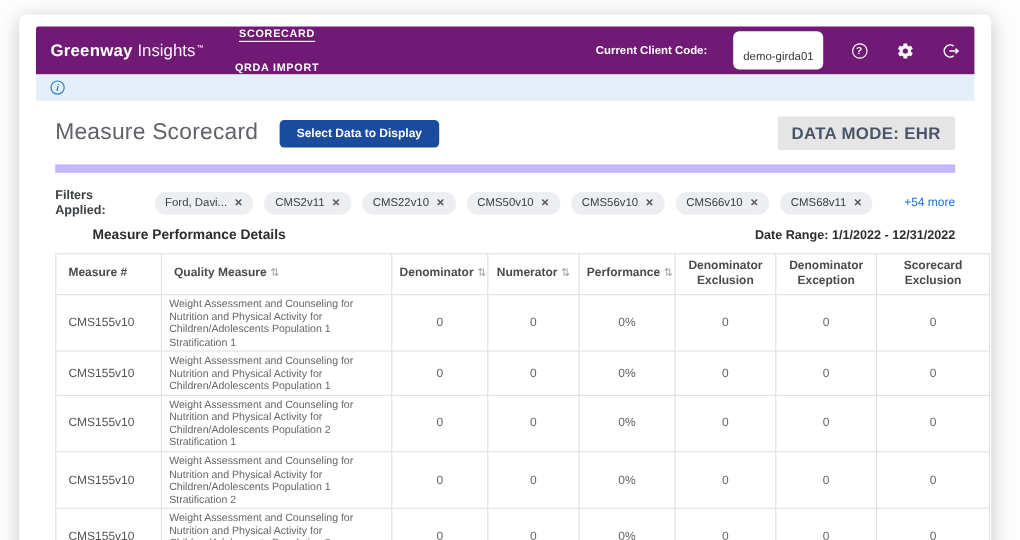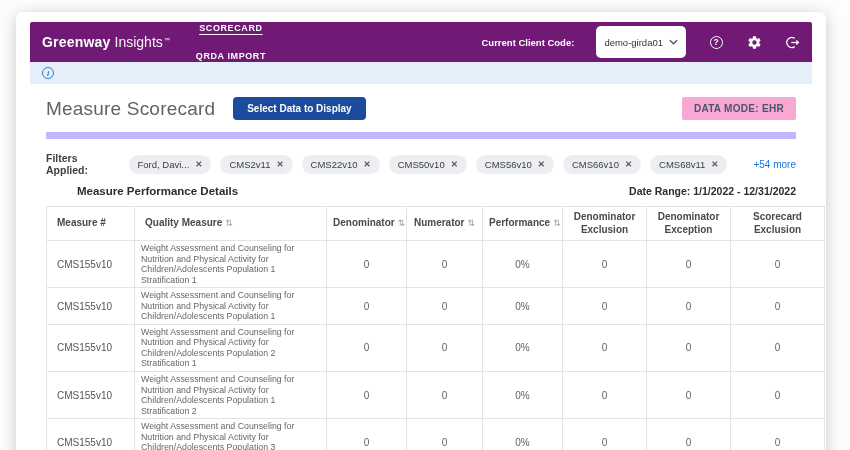--- a/index.html
+++ b/index.html
@@ -20,21 +20,21 @@
   .brand-bold { font-weight:bold; font-size:14px; letter-spacing:.2px; }
   .brand-light { font-weight:300; font-size:14px; margin-left:4px; opacity:.95; }
   .brand-tm { font-size:6px; vertical-align:top; margin-left:1px; position:relative; top:-5px; }
   .nav { display:flex; gap:18px; margin-left:26px;flex-direction:column; }
   .nav-item { font-size:9px; font-weight:bold; letter-spacing:.6px; cursor:pointer; }
   .nav-item.active { text-decoration:underline; text-underline-offset:3px; }
   .top-right { margin-left:auto; display:flex; align-items:center; gap:22px; }
   .client-label { font-size:9.5px; font-weight:bold; white-space:nowrap; }
   .client-select {
     background:#fff; color:#333; border-radius:5px; height:18px;
-    display:flex; align-items:center; gap:6px; padding:16px 8px; cursor:pointer;
+    display:flex; align-items:center; gap:6px; padding:16px 8px; cursor:pointer;flex-direction:column;
   }
   .client-select .val { font-size:9.5px; }
   .icon-btn { width:16px; height:16px; display:flex; align-items:center; justify-content:center; cursor:pointer; }
   .help-circle { width:13px; height:13px; border:1.4px solid #fff; border-radius:50%;
      font-size:8.5px; font-weight:bold; display:flex; align-items:center; justify-content:center; }
   
   .banner {
     height:22px; background:#e4eff9; display:flex; align-items:center;
     gap:9px; padding:0 12px; margin-bottom:0;
   }
@@ -46,21 +46,21 @@
   .content { padding:0 16px; }
   .title-row { display:flex; align-items:center; margin-top:13px; padding-bottom:12px;
     border-bottom:7px solid #c4b5fd; }
   .page-title { font-size:19px; color:#5f6368; font-weight:400; letter-spacing:.2px; }
   .select-data-btn {
     margin-left:18px; background:#1a4b9c; color:#fff; border:none; border-radius:4px;
     font-size:10px; font-weight:bold; padding:6px 14px; cursor:pointer;
     font-family:"Liberation Sans", sans-serif;
   }
   .title-right { margin-left:auto; display:flex; align-items:center; gap:16px; }
-  .data-mode-badge { background:#f9a8d4; color:#4a5568; font-size:10px; font-weight:bold;
+  .data-mode-badge { background:#e5e5e5; color:#4a5568; font-size:14px; font-weight:bold;
     padding:6px 12px; border-radius:2px; letter-spacing:.3px; }
   .export-group { display:flex; gap:12px; margin-left:8px; }
   .export-item { display:flex; flex-direction:column; align-items:center; gap:1px; cursor:pointer; }
   .export-item .lbl { font-size:7.5px; color:#1a73e8; white-space:nowrap; }
   
   .filters-row { display:flex; align-items:center; margin-top:13px; gap:22px; }
   .filters-label { font-size:10.5px; font-weight:bold; color:#3c4043; margin-right:6px; }
   .chip { background:#eceef1; border-radius:11px; padding:4px 9px; display:flex;
     align-items:center; gap:6px; font-size:9.5px; color:#3c4043; white-space:nowrap; }
   .chip .x { font-size:8.5px; color:#555; cursor:pointer; font-weight:bold; }

